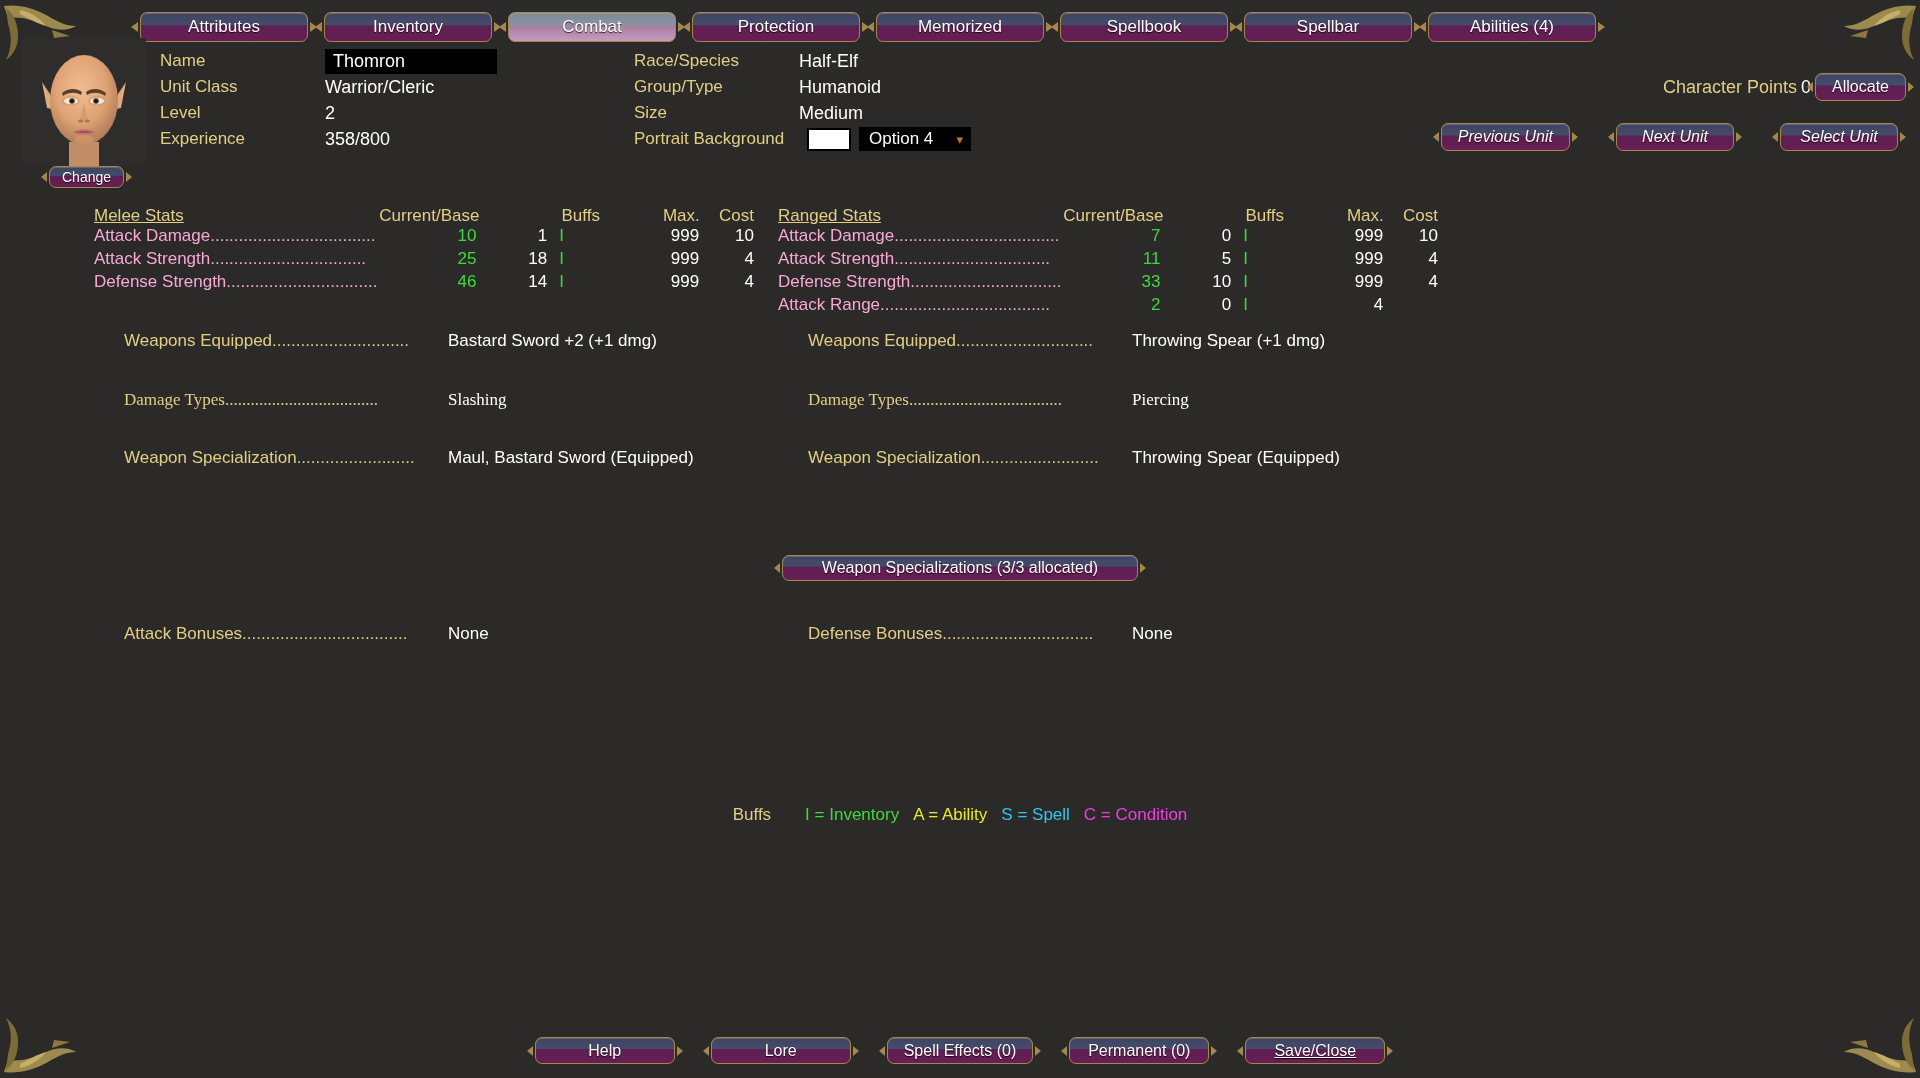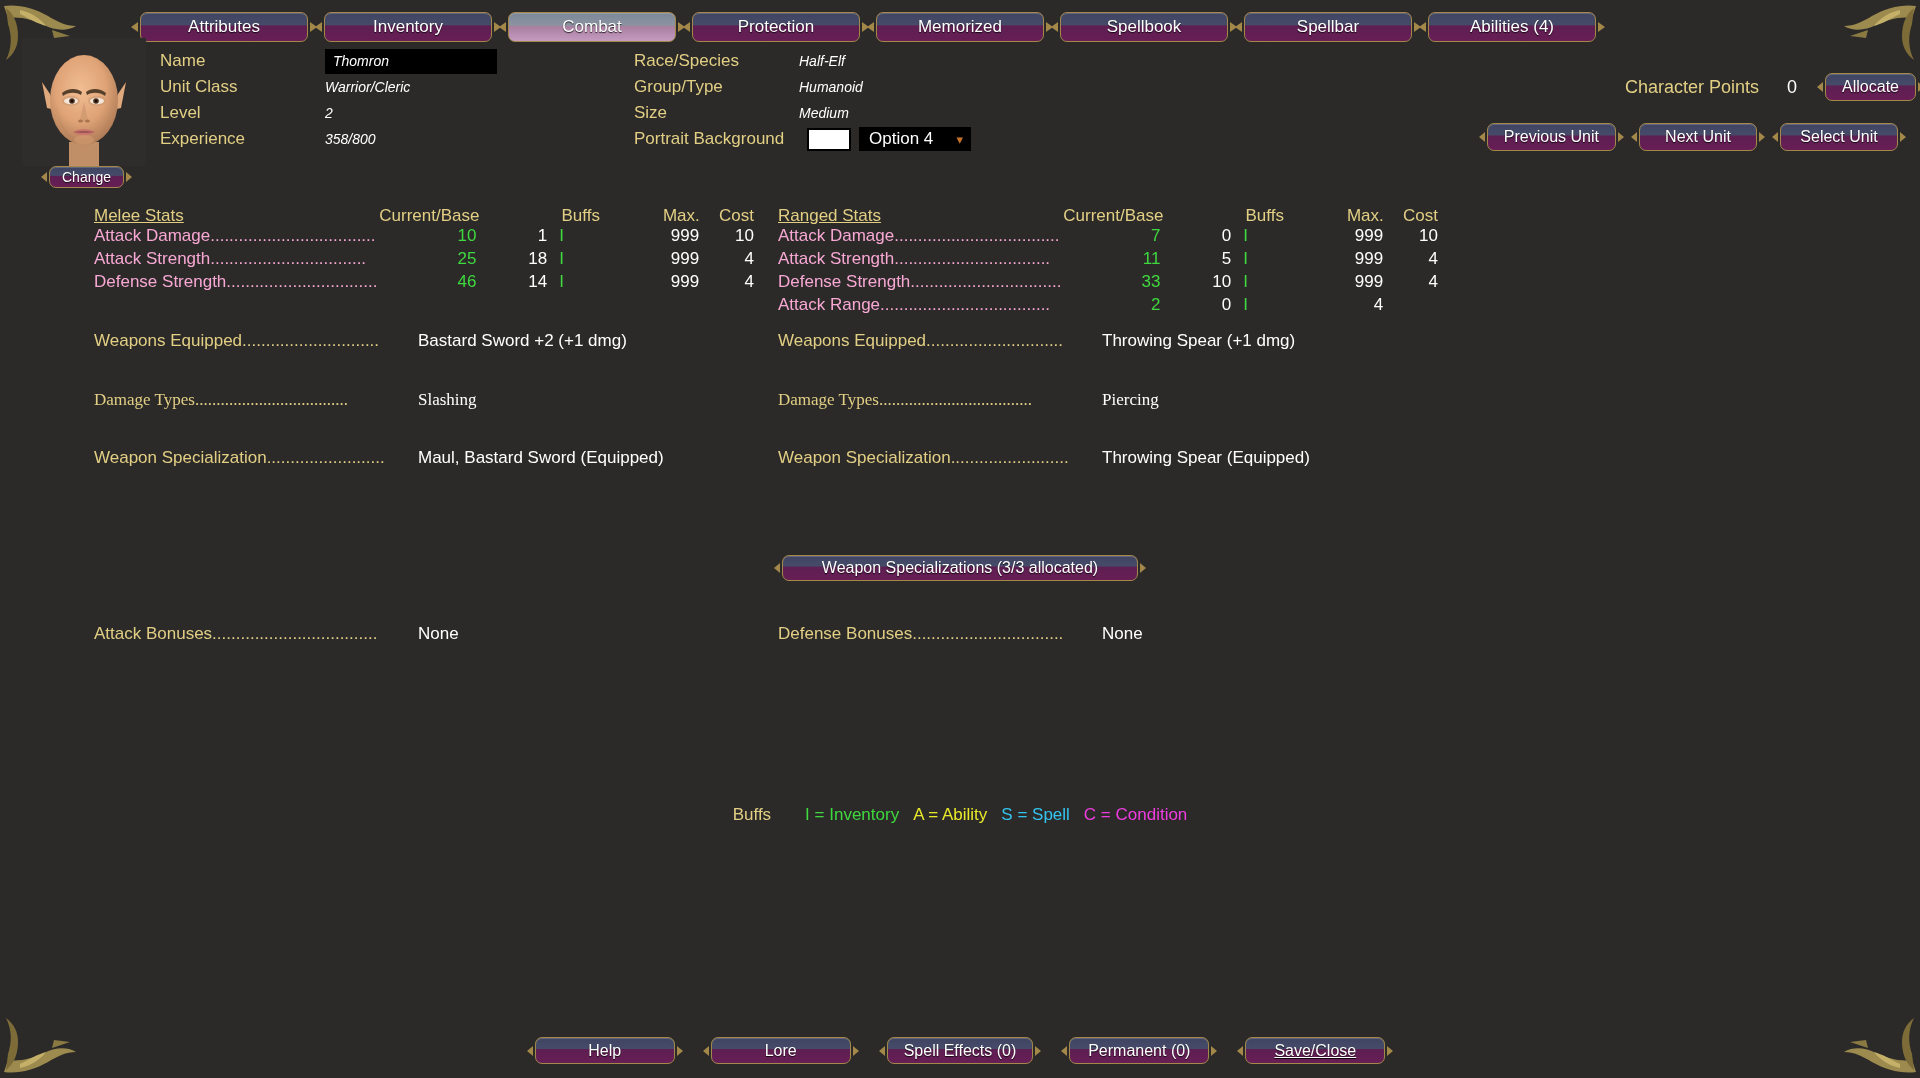--- a/index.html
+++ b/index.html
@@ -93,21 +93,21 @@
   .btn-change {
     position: absolute; left: 27px; top: 128px;
     height: 22px; font-size: 14px; padding: 0 12px;
   }
 
   
   .id-left { position: absolute; left: 160px; top: 48px; }
   .id-right { position: absolute; left: 634px; top: 48px; }
   .id-row { display: flex; height: 26px; align-items: center; }
   .id-label { color: #e2cf84; font-size: 17px; width: 165px; }
-  .id-value { color: #ffffff; font-size: 14px; font-style: italic; }
+  .id-value { color: #ffffff; font-size: 18px; }
   .id-value.input-like {
     background: #000000; padding: 2px 8px; min-width: 172px;
     display: inline-block; line-height: 21px;
   }
 
   
   .bg-row { display: flex; align-items: center; gap: 8px; }
   .swatch {
     width: 44px; height: 23px; background: #ffffff;
     border: 2px solid #000; display: inline-block;
@@ -117,28 +117,28 @@
     padding: 2px 26px 2px 10px; position: relative; min-width: 112px;
     cursor: pointer;
   }
   .fake-select .chev {
     position: absolute; right: 8px; top: 50%; transform: translateY(-50%);
     color: #c9732a; font-size: 13px;
   }
 
   
   .cp-row {
-    position: absolute; right: 4px; top: 73px;
-    display: flex; align-items: center; gap: 24px;
+    position: absolute; right: 14px; top: 73px;
+    display: flex; align-items: center; 
   }
   .cp-label { color: #e2cf84; font-size: 18px; }
   .cp-value { color: #ffffff; font-size: 18px; min-width: 18px; text-align: center; }
   .unit-row {
     position: absolute; right: 22px; top: 123px;
-    display: flex; align-items: center; gap: 23px;
+    display: flex; align-items: center; gap: 46px; font-style: italic;
   }
   .unit-row .btn { min-width: 118px; }
 
   
   .stats-panel { position: absolute; top: 200px; }
   .panel-left  { left: 94px;  width: 660px; }
   .panel-right { left: 778px; width: 660px; }
 
   .stat-head {
     display: flex; align-items: flex-end; height: 26px;
@@ -155,21 +155,21 @@
   .c-cost   { width:  62px; text-align: right; color: #ffffff; }
 
   .stat-head .c-name { color: #e2cf84; }
   .stat-head .c-cur  { color: #e2cf84; text-align: right; }
   .stat-head .c-base { color: #e2cf84; }
   .stat-head .c-buff { color: #e2cf84; }
   .stat-head .c-max  { color: #e2cf84; }
   .stat-head .c-cost { color: #e2cf84; }
 
   
-  .info-row { display: flex; align-items: baseline; font-size: 17px; }
+  .info-row { display: flex; align-items: baseline; font-size: 17px; margin-left: 30px; }
   .info-label { width: 324px; color: #e2cf84; white-space: nowrap; overflow: hidden; }
   .info-value { color: #ffffff; }
 
   .blk-weapons  { position: absolute; top: 331px; }
   .blk-damage   { position: absolute; top: 390px; font-family: Liberation Serif, serif; }
   .blk-spec     { position: absolute; top: 448px; }
   .blk-bonuses  { position: absolute; top: 624px; }
 
   .col-l { left: 94px; }
   .col-r { left: 778px; }

